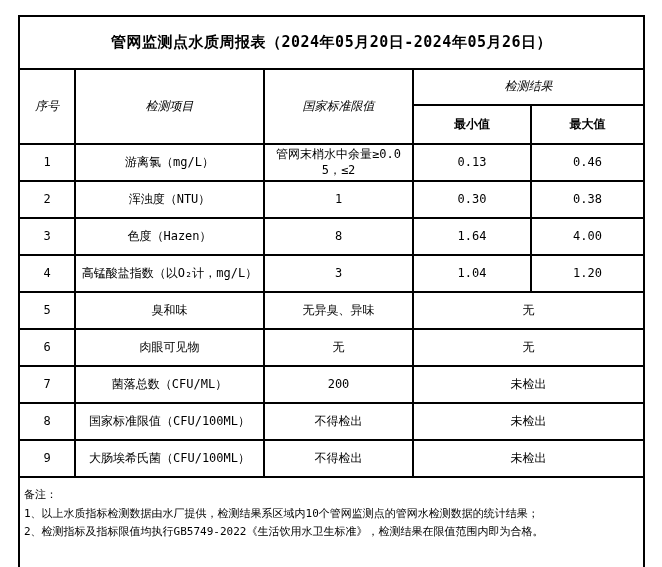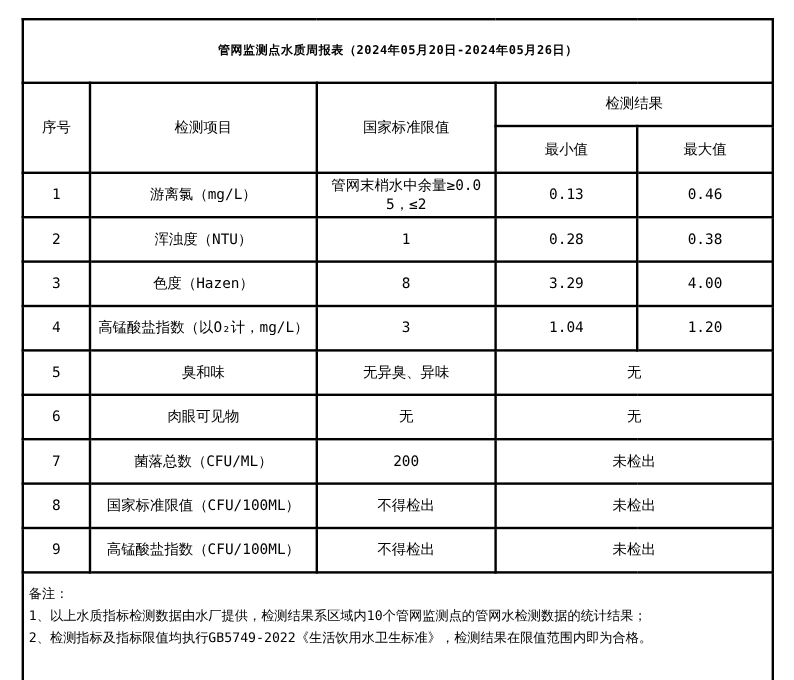--- a/index.html
+++ b/index.html
@@ -34,26 +34,26 @@
     overflow: hidden;
   }
   col.c-no  { width: 56px; }
   col.c-item{ width: 189px; }
   col.c-std { width: 149px; }
   col.c-min { width: 118px; }
   col.c-max { width: 113px; }
 
   tr.r-title td {
     height: 49px;
-    font-size: 10px;
+    font-size: 15px;
     font-weight: bold;
     letter-spacing: 0.5px;
   }
-  tr.r-h1 td { height: 32px; }
-  tr.r-h2 td { height: 35px; }
+  tr.r-h1 td { height: 32px; font-style: italic; }
+  tr.r-h2 td { height: 35px; font-weight: bold; }
   tr.r-data td { height: 33px; }
 
   tr.r-notes td {
     height: 84px;
     text-align: left;
     vertical-align: top;
     padding: 8px 4px 4px 4px;
   }
   .notes-line {
     font-size: 11px;
@@ -94,28 +94,28 @@
       <td>1</td>
       <td>游离氯（mg/L）</td>
       <td>管网末梢水中余量≥0.05，≤2</td>
       <td>0.13</td>
       <td>0.46</td>
     </tr>
     <tr class="r-data">
       <td>2</td>
       <td>浑浊度（NTU）</td>
       <td>1</td>
-      <td>0.28</td>
+      <td>0.30</td>
       <td>0.38</td>
     </tr>
     <tr class="r-data">
       <td>3</td>
       <td>色度（Hazen）</td>
       <td>8</td>
-      <td>3.29</td>
+      <td>1.64</td>
       <td>4.00</td>
     </tr>
     <tr class="r-data">
       <td>4</td>
       <td>高锰酸盐指数（以O₂计，mg/L）</td>
       <td>3</td>
       <td>1.04</td>
       <td>1.20</td>
     </tr>
     <tr class="r-data">
@@ -137,21 +137,21 @@
       <td colspan="2">未检出</td>
     </tr>
     <tr class="r-data">
       <td>8</td>
       <td>国家标准限值（CFU/100ML）</td>
       <td>不得检出</td>
       <td colspan="2">未检出</td>
     </tr>
     <tr class="r-data">
       <td>9</td>
-      <td>高锰酸盐指数（CFU/100ML）</td>
+      <td>大肠埃希氏菌（CFU/100ML）</td>
       <td>不得检出</td>
       <td colspan="2">未检出</td>
     </tr>
 
     <tr class="r-notes">
       <td colspan="5">
         <div class="notes-line">备注：</div>
         <div class="notes-line">1、以上水质指标检测数据由水厂提供，检测结果系区域内10个管网监测点的管网水检测数据的统计结果；</div>
         <div class="notes-line">2、检测指标及指标限值均执行GB5749-2022《生活饮用水卫生标准》，检测结果在限值范围内即为合格。</div>
       </td>

